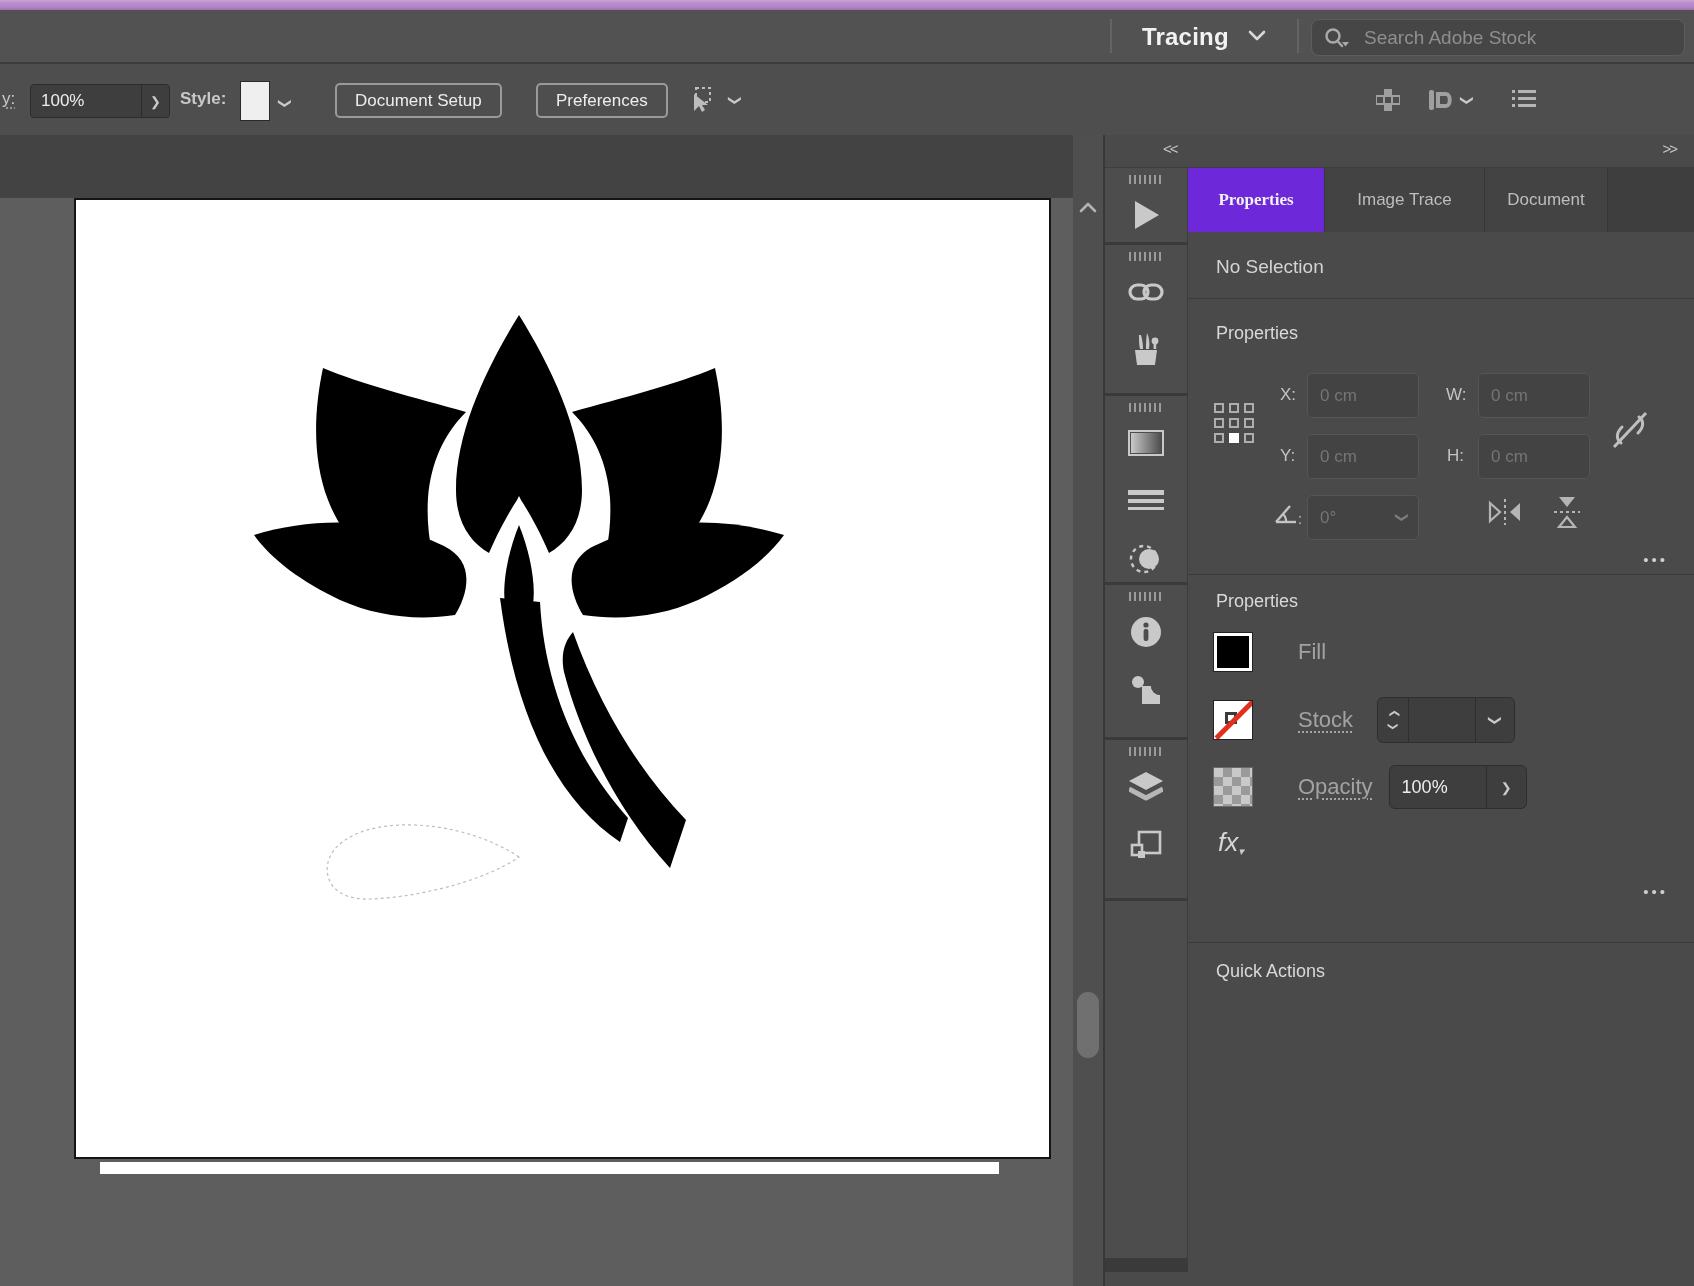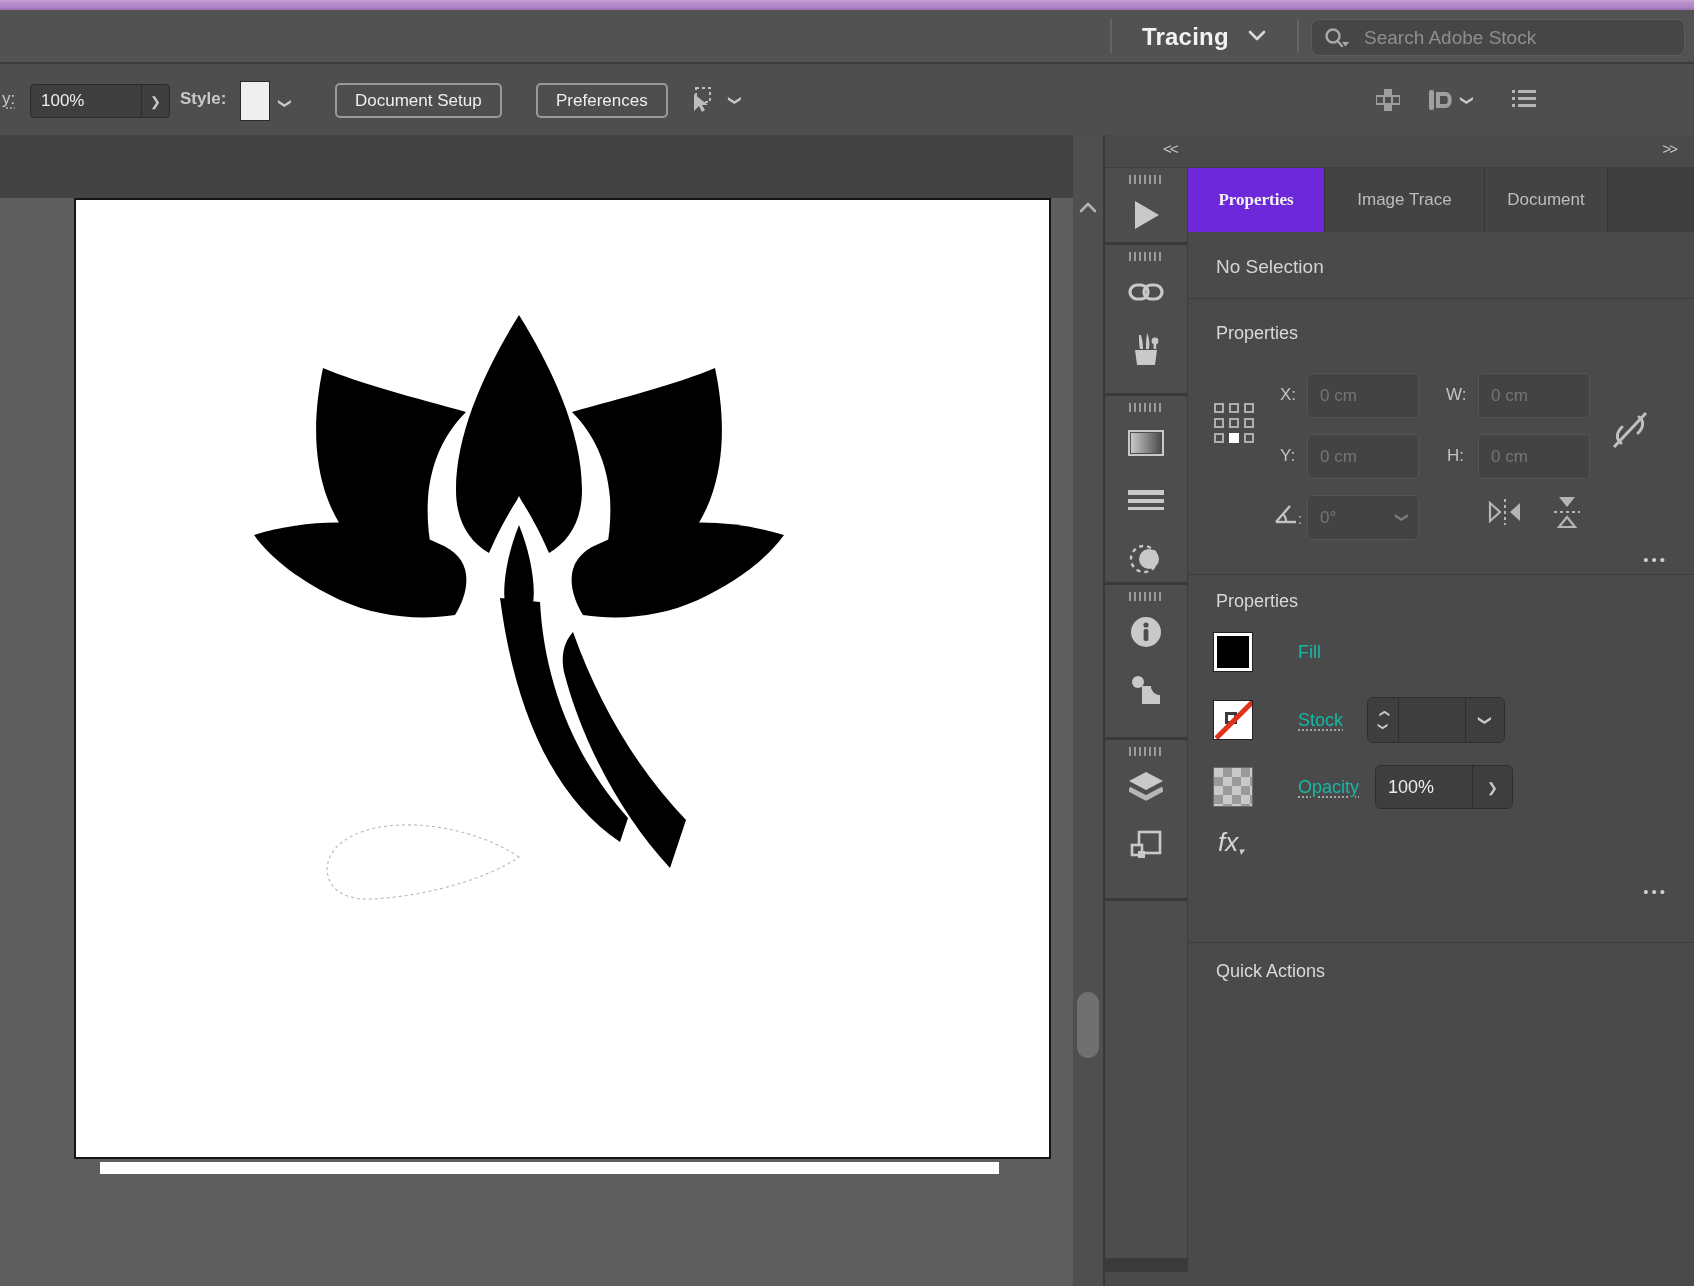--- a/index.html
+++ b/index.html
@@ -79,21 +79,21 @@
   .t-field{position:absolute;width:112px;height:45px;background:#434343;border:1px solid #555555;border-radius:5px;
     display:flex;align-items:center;padding-left:12px;color:#757575;font-size:17px;}
   .t-field.dd{justify-content:space-between;padding-right:10px;}
   .linkoff{position:absolute;left:420px;top:108px;}
   .flip{position:absolute;top:196px;}
   .more-dots{position:absolute;right:28px;color:#cdcdcd;font-size:15px;letter-spacing:3px;}
 
   .appearance{height:368px;}
   .appearance .s-heading{position:absolute;left:28px;top:16px;}
   .ap-row{position:absolute;left:26px;display:flex;align-items:center;}
-  .ap-label{color:#14b8a6;font-size:18px;}
+  .ap-label{color:#a3a3a3;font-size:22px;}
   .swatch{width:38px;height:38px;flex:0 0 auto;margin-right:46px;}
   .sw-fill{background:#000;border:3px solid #fff;outline:1px solid #222;}
   .sw-stroke{background:#fff;outline:1px solid #222;position:relative;overflow:hidden;}
   .sw-stroke .inner{position:absolute;left:11px;top:11px;width:12px;height:12px;border:3px solid #3a3a3a;}
   .sw-stroke .slash{position:absolute;left:-6px;top:15px;width:56px;height:5px;background:#e0301e;transform:rotate(-45deg);}
   .sw-op{outline:1px solid #6a6a6a;
     background-image:linear-gradient(45deg,#9a9a9a 25%,transparent 25%,transparent 75%,#9a9a9a 75%),
                      linear-gradient(45deg,#9a9a9a 25%,#c9c9c9 25%,#c9c9c9 75%,#9a9a9a 75%);
     background-size:18px 18px;background-position:0 0,9px 9px;}
   .stepper{display:flex;height:46px;border:1px solid #2e2e2e;border-radius:6px;background:#3e3e3e;overflow:hidden;margin-left:24px;}

